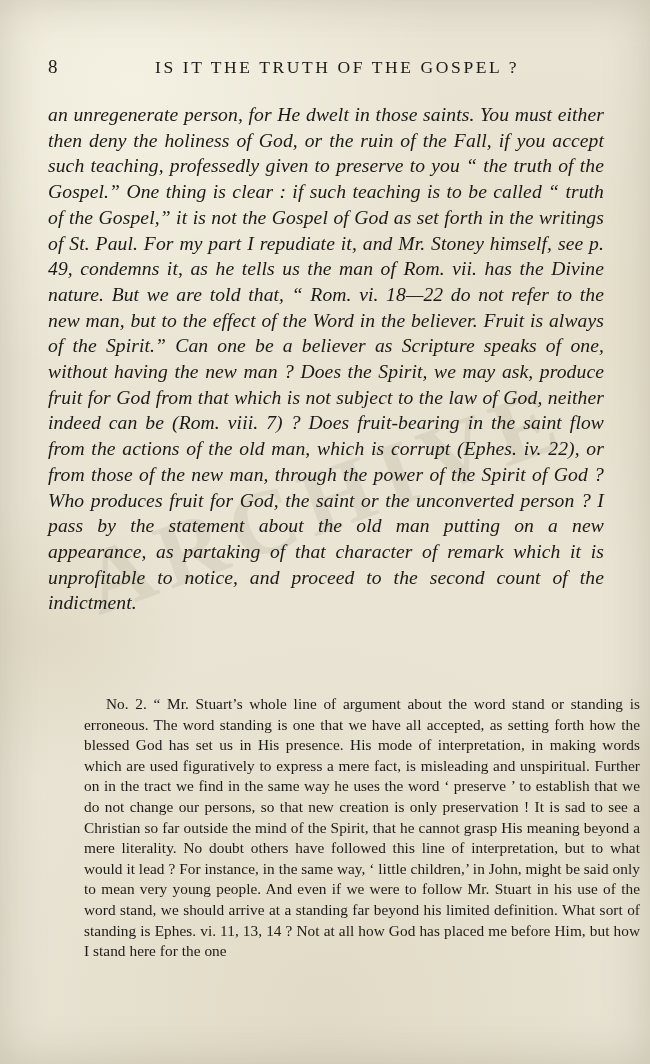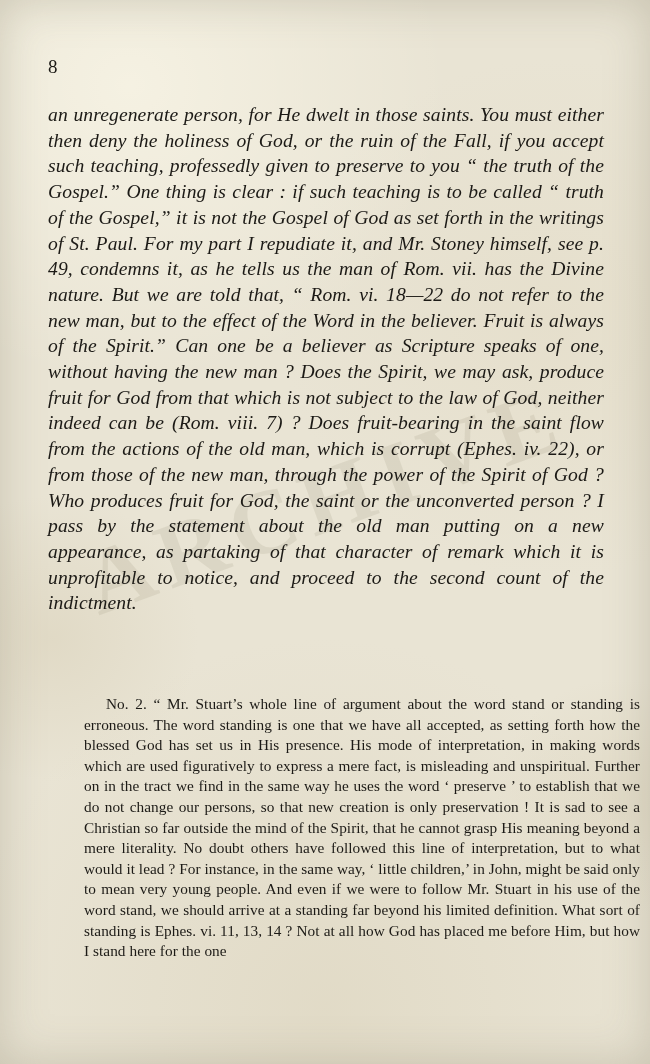--- a/index.html
+++ b/index.html
@@ -109,20 +109,21 @@
 </head>
 <body>
 
 <div class="paper-texture"></div>
 <div class="watermark">ARCHIVE</div>
 
 <div class="page">
 
   <div class="header">
     <div class="folio">8</div>
+    <div class="running-title">IS IT THE TRUTH OF THE GOSPEL ?</div>
   </div>
 
   <div class="body-block">
     <p class="para-main">an unregenerate person, for He dwelt in those saints. You must either then deny the holiness of God, or the ruin of the Fall, if you accept such teaching, professedly given to preserve to you “ the truth of the Gospel.” One thing is clear : if such teaching is to be called “ truth of the Gospel,” it is not the Gospel of God as set forth in the writings of St. Paul. For my part I repudiate it, and Mr. Stoney himself, see p. 49, condemns it, as he tells us the man of Rom. vii. has the Divine nature. But we are told that, “ Rom. vi. 18—22 do not refer to the new man, but to the effect of the Word in the believer. Fruit is always of the Spirit.” Can one be a believer as Scripture speaks of one, without having the new man ? Does the Spirit, we may ask, produce fruit for God from that which is not subject to the law of God, neither indeed can be (Rom. viii. 7) ? Does fruit-bearing in the saint flow from the actions of the old man, which is corrupt (Ephes. iv. 22), or from those of the new man, through the power of the Spirit of God ? Who produces fruit for God, the saint or the unconverted person ? I pass by the statement about the old man putting on a new appearance, as partaking of that character of remark which it is unprofitable to notice, and proceed to the second count of the indictment.</p>
   </div>
 
   <div class="small-block">
     <p class="para-small">No. 2. “ Mr. Stuart’s whole line of argument about the word stand or standing is erroneous. The word standing is one that we have all accepted, as setting forth how the blessed God has set us in His presence. His mode of interpretation, in making words which are used figuratively to express a mere fact, is misleading and unspiritual. Further on in the tract we find in the same way he uses the word ‘ preserve ’ to establish that we do not change our persons, so that new creation is only preservation ! It is sad to see a Christian so far outside the mind of the Spirit, that he cannot grasp His meaning beyond a mere literality. No doubt others have followed this line of interpretation, but to what would it lead ? For instance, in the same way, ‘ little children,’ in John, might be said only to mean very young people. And even if we were to follow Mr. Stuart in his use of the word stand, we should arrive at a standing far beyond his limited definition. What sort of standing is Ephes. vi. 11, 13, 14 ? Not at all how God has placed me before Him, but how I stand here for the one</p>
   </div>
 

